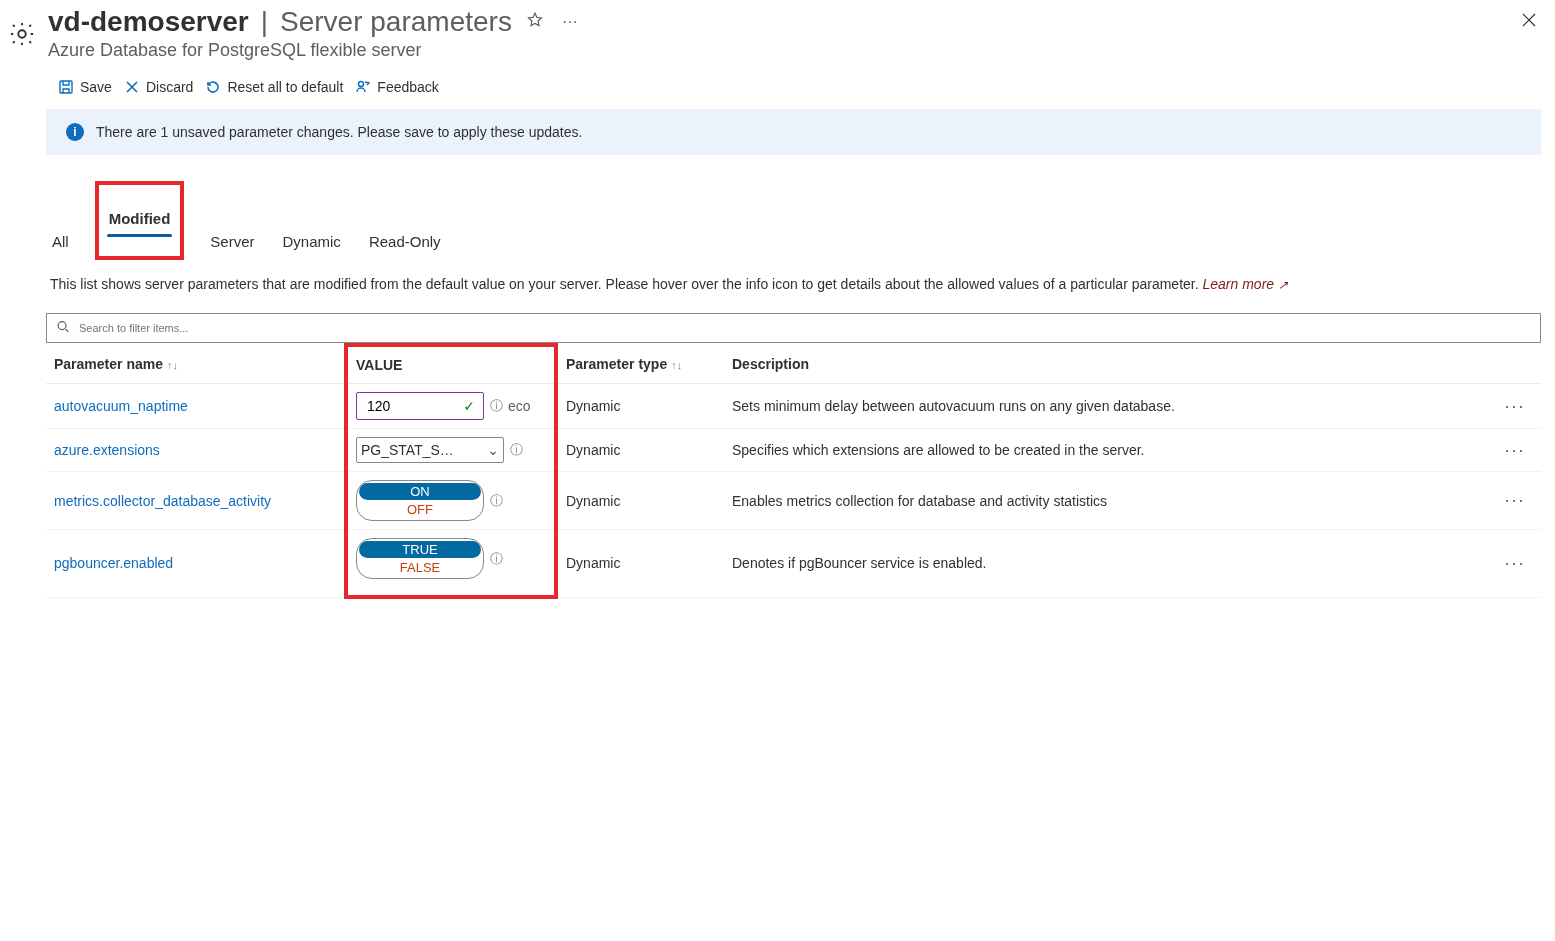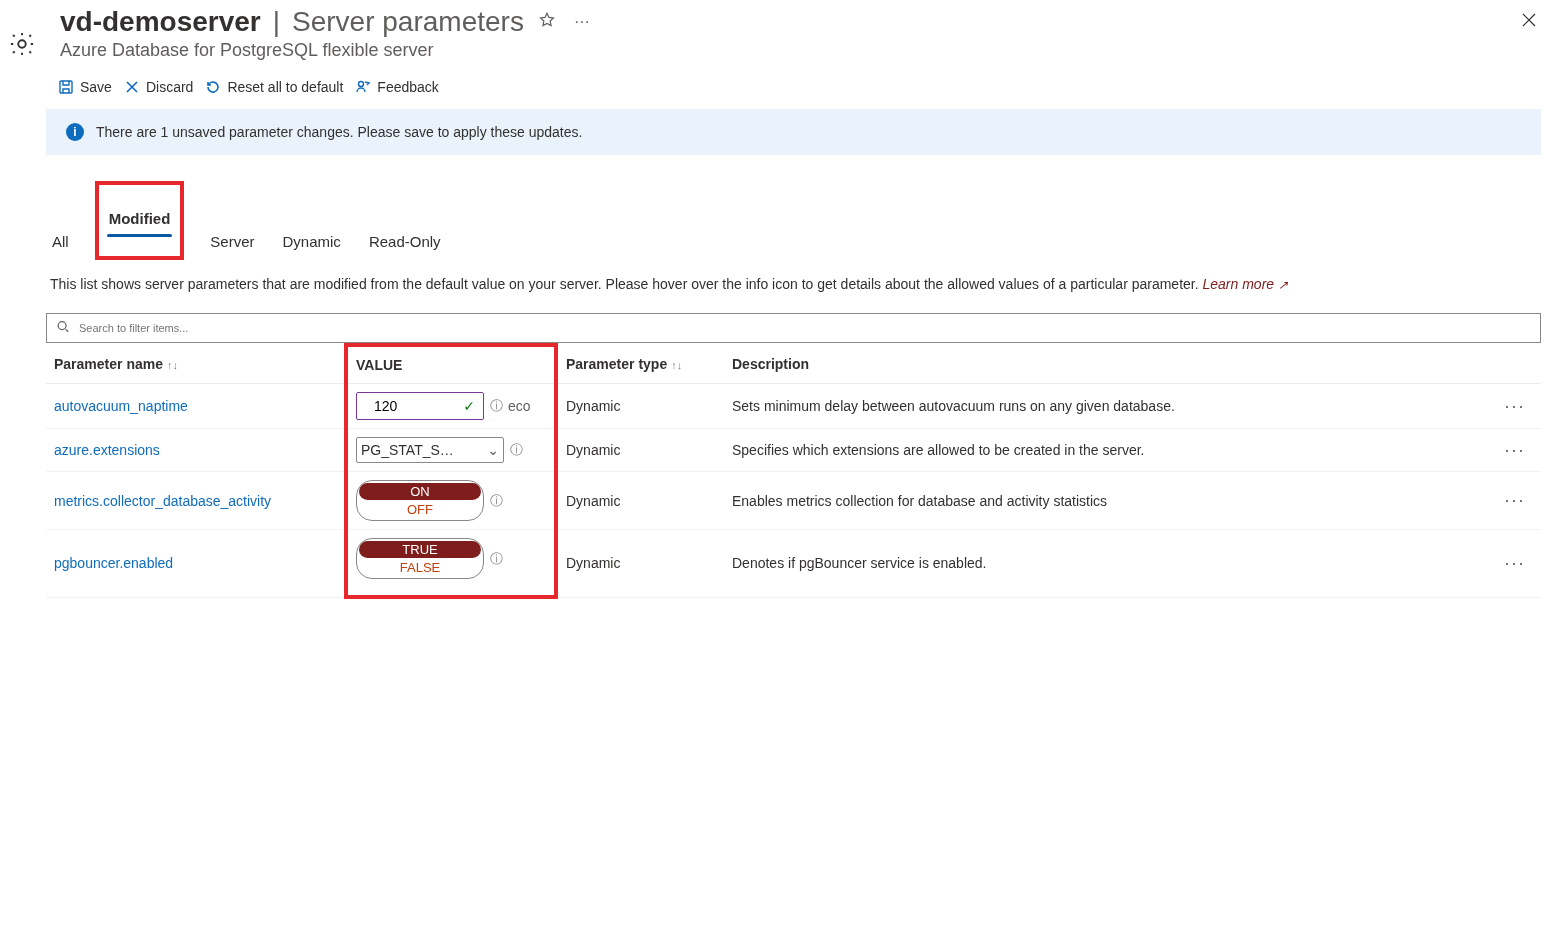--- a/index.html
+++ b/index.html
@@ -1,18 +1,18 @@
 <!DOCTYPE html>
 <html><head>
   <meta charset="utf-8">
   <style>
     * { box-sizing: border-box; font-family: "Segoe UI", -apple-system, sans-serif; }
     body { margin: 0; padding: 0; background: #fff; color: #323130; font-size: 14px; }
     .page { padding: 6px 14px 0 8px; }
-    .hdr { display: flex; align-items: flex-end; gap: 24px; }
+    .hdr { display: flex; align-items: center; gap: 12px; }
     .hdr-icon { margin-top: 4px; }
     .hdr-icon svg { width: 28px; height: 28px; }
     .hdr-main { flex: 1; }
     .title-row { display: flex; align-items: center; gap: 10px; }
     .title-row h1 { margin: 0; font-weight: 600; font-size: 28px; color: #323130; }
     .title-sep { font-size: 28px; color: #605e5c; font-weight: 300; margin: 0 2px; }
     .title-sub { font-size: 28px; color: #605e5c; font-weight: 400; }
     .star-btn, .more-btn, .close-btn { background: none; border: none; cursor: pointer; color: #605e5c; padding: 4px; font-size: 16px; }
     .close-btn { margin-left: auto; font-size: 18px; }
     .subtitle { font-size: 18px; color: #605e5c; margin-top: 2px; }
@@ -33,27 +33,27 @@
     .ext-link-icon { font-size: 12px; }
     .search-box { position: relative; margin-bottom: 0; }
     .search-box input { width: 100%; padding: 8px 10px 8px 32px; border: 1px solid #8a8886; font-size: 11px; color: #605e5c; }
     .search-box .sicon { position: absolute; left: 10px; top: 50%; transform: translateY(-50%); color: #605e5c; }
     table { width: 100%; border-collapse: collapse; }
     th { text-align: left; font-weight: 600; font-size: 14px; padding: 10px 8px; border-bottom: 1px solid #edebe9; position: relative; color:#323130; }
     .sort-ic { color: #8a8886; font-size: 11px; margin-left: 4px; display:inline-flex; gap:1px; }
     td { padding: 8px 8px; border-bottom: 1px solid #f3f2f1; font-size: 14px; vertical-align: middle; }
     .pname { color: #0f6cbd; cursor: pointer; }
     .val-text { display: inline-flex; align-items: center; border: 1px solid #7a3a9c; border-radius: 2px; padding: 4px 8px; width: 128px; }
-    .val-text input { border: none; outline: none; flex: 1; width: 60px; font-size: 14px; margin-left: 7px; }
+    .val-text input { border: none; outline: none; flex: 1; width: 60px; font-size: 14px; }
     .val-text .chk { color: #107c10; }
     .val-select { display: inline-flex; align-items: center; justify-content: space-between; border: 1px solid #8a8886; border-radius: 2px; padding: 4px 4px; width: 148px; cursor: pointer; }
     .val-select .chev { color: #605e5c; }
     .toggle { display: inline-flex; flex-direction: column; border: 1px solid #8a8886; border-radius: 16px; overflow: hidden; width: 128px; }
     .toggle-half { text-align: center; padding: 2px 0; font-size: 13px; cursor: pointer; }
-    .toggle-half.on { background: #7f1d1d; color: #fff; border-radius: 12px; margin: 2px; padding: 1px 0; }
+    .toggle-half.on { background: #0369a1; color: #fff; border-radius: 12px; margin: 2px; padding: 1px 0; }
     .toggle-half.off { color: #c2410c; padding: 0 0 3px; }
     .info-ic { color: #8a8886; margin-left: 6px; font-size: 13px; cursor: pointer; display:inline-block; width:14px; }
     .unit-frag { color: #605e5c; font-size:14px; margin-left:4px; }
     .row-more { color: #605e5c; font-size: 18px; letter-spacing: 1px; cursor: pointer; text-align:right; padding-right:16px; }
     .col-name { width: 300px; }
     .col-val { width: 210px; }
     .col-type { width: 168px; }
     .col-more { width: 50px; }
     .value-hl { border-left: 4px solid #e6272c; border-right: 4px solid #e6272c; }
     .value-hl-top { border-top: 4px solid #e6272c; }

